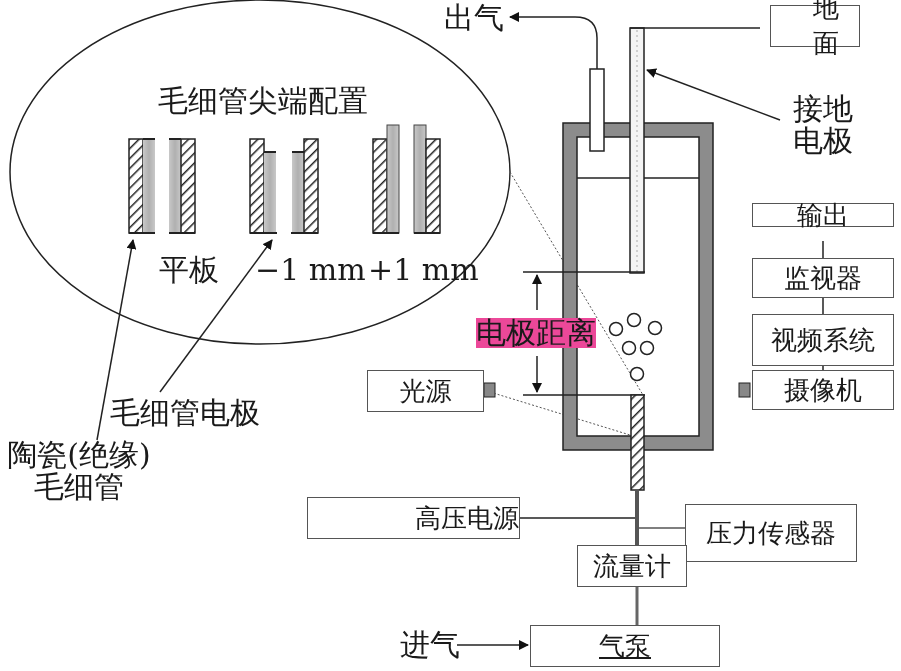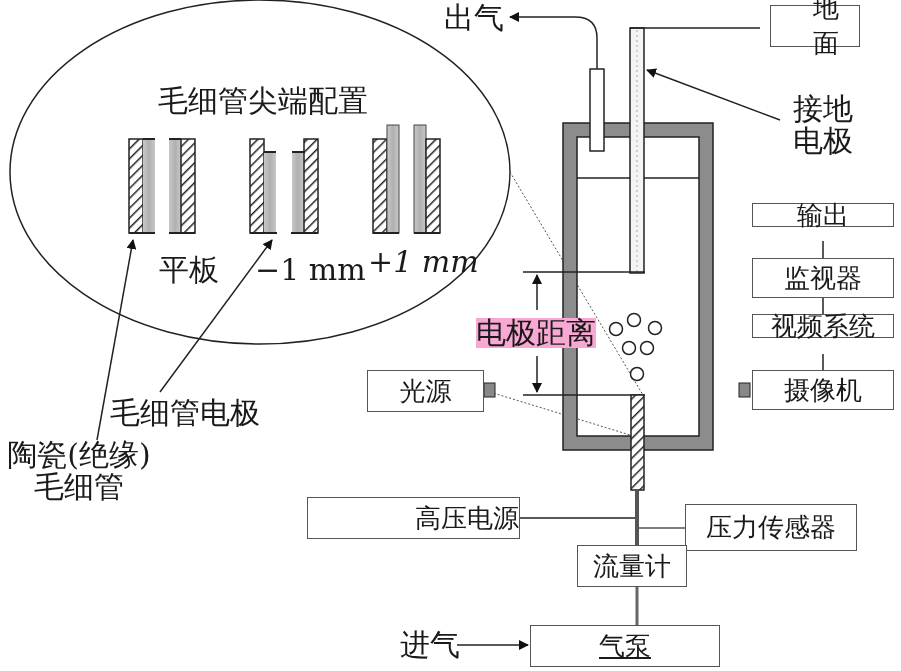--- a/index.html
+++ b/index.html
@@ -107,54 +107,54 @@
   <rect x="739" y="383" width="11" height="14" fill="#888" stroke="#222" stroke-width="1"></rect>
 
   <line x1="823" y1="241" x2="823" y2="258" stroke="#222" stroke-width="1.5"></line>
   <line x1="823" y1="297" x2="823" y2="314" stroke="#222" stroke-width="1.5"></line>
   <line x1="823" y1="354" x2="823" y2="370" stroke="#222" stroke-width="1.5"></line>
 </svg>
 
 <div class="lbl" style="left:158px;top:86px;">毛细管尖端配置</div>
 <div class="lbl" style="left:143px;top:255px;margin-left:16px;">平板</div>
 <div class="lbl" style="left:255px;top:255px;">−1 mm</div>
-<div class="lbl" style="left:368px;top:247px;font-style:italic;">+1 mm</div>
+<div class="lbl" style="left:368px;top:255px;">+1 mm</div>
 <div class="lbl" style="left:110px;top:398px;">毛细管电极</div>
 <div class="lbl c" style="left:4px;top:440px;width:150px;">陶瓷(绝缘)</div>
 <div class="lbl c" style="left:4px;top:472px;width:150px;">毛细管</div>
 
 <div class="lbl" style="left:444px;top:3px;">出气</div>
 <div class="box" style="left:770px;top:5px;width:90px;height:42px;padding-left:42px;">
     <span>地面</span>
   </div>
 <div class="lbl" style="left:793px;top:94px;">接地</div>
 <div class="lbl" style="left:793px;top:126px;">电极</div>
-<div class="lbl" style="left:476px;top:318px;background:#f9a8d4;">电极距离</div>
+<div class="lbl" style="left:476px;top:318px;background:#ec4899;">电极距离</div>
 
 <div class="box" style="left:367px;top:370px;width:117px;height:42px;">
     <span>光源</span>
   </div>
 
 <div class="box" style="left:752px;top:203px;width:142px;height:24px;">
     <span>输出</span>
   </div>
 <div class="box" style="left:752px;top:258px;width:142px;height:40px;">
     <span>监视器</span>
   </div>
-<div class="box" style="left:752px;top:314px;width:142px;height:24px;">
+<div class="box" style="left:752px;top:314px;width:142px;height:52px;">
     <span>视频系统</span>
   </div>
 <div class="box" style="left:752px;top:370px;width:142px;height:40px;">
     <span>摄像机</span>
   </div>
 
 <div class="box" style="left:307px;top:497px;width:213px;height:42px;justify-content:flex-end;">
     <span>高压电源</span>
   </div>
-<div class="box" style="left:685px;top:504px;width:172px;height:47px;">
+<div class="box" style="left:685px;top:504px;width:172px;height:58px;">
     <span>压力传感器</span>
   </div>
 <div class="box" style="left:577px;top:545px;width:110px;height:42px;">
     <span>流量计</span>
   </div>
 <div class="lbl" style="left:400px;top:630px;">进气</div>
 <div class="box" style="left:530px;top:625px;width:190px;height:42px;text-decoration:underline;">
     <span>气泵</span>
   </div>
 

